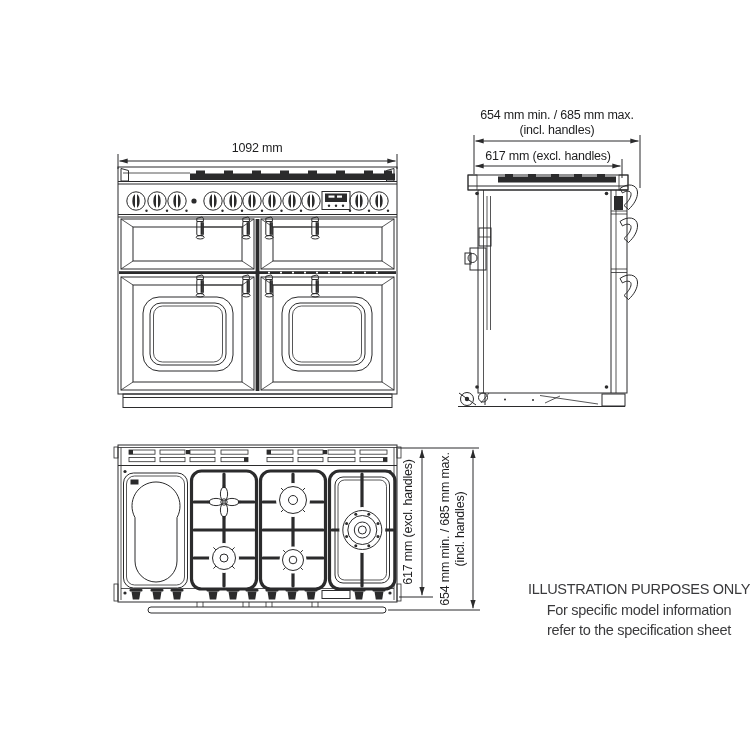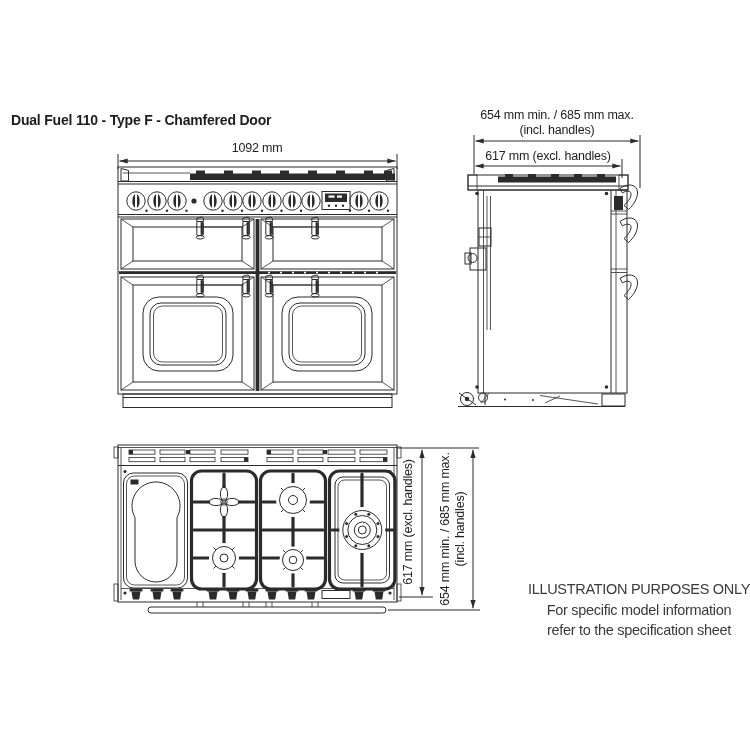--- a/index.html
+++ b/index.html
@@ -15,21 +15,20 @@
   .fil{fill:#2b2b2c;stroke:none;}
   .thk{fill:none;stroke:#2b2b2c;stroke-width:3.2;stroke-linecap:round;stroke-linejoin:round;}
   .wfill{fill:#ffffff;}
   .dim{font-size:12.5px;letter-spacing:-0.2px;fill:#1e1e1f;}
 </style>
 </head>
 <body>
 
 <div class="canvas">
 
-  <div class="title">Dual Fuel 110 - Type F - Chamfered Door</div>
 
   <svg width="750" height="750" viewBox="0 0 750 750">
     <defs>
       <marker id="arr" markerWidth="10" markerHeight="8" refX="8.2" refY="3" orient="auto-start-reverse" markerUnits="userSpaceOnUse">
         <path d="M0,0.4 L8.4,3 L0,5.6 Z" fill="#2b2b2c"></path>
       </marker>
       <g id="knob">
         <circle r="9.2" class="ln" fill="#fff" stroke-width="1.3"></circle>
         <ellipse rx="3.7" ry="6.9" class="fil"></ellipse>
         <rect x="-1" y="-7" width="2" height="14" fill="#fff"></rect>

